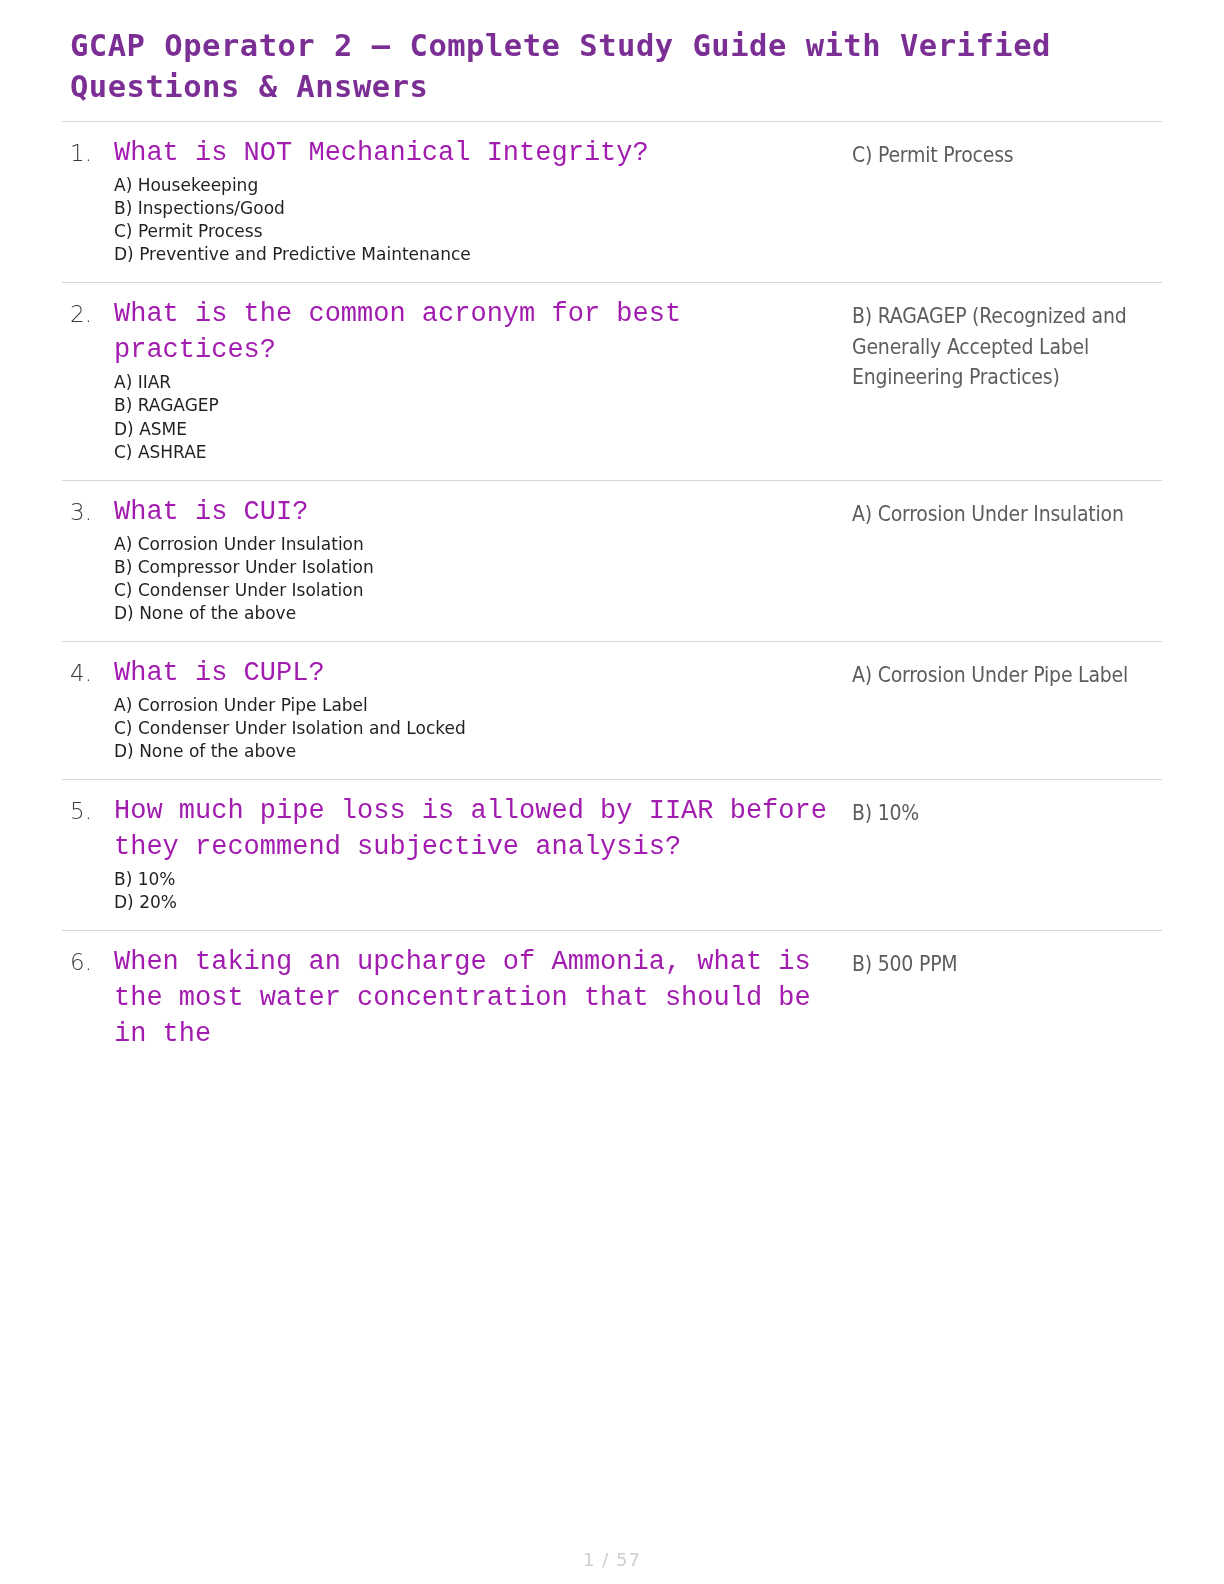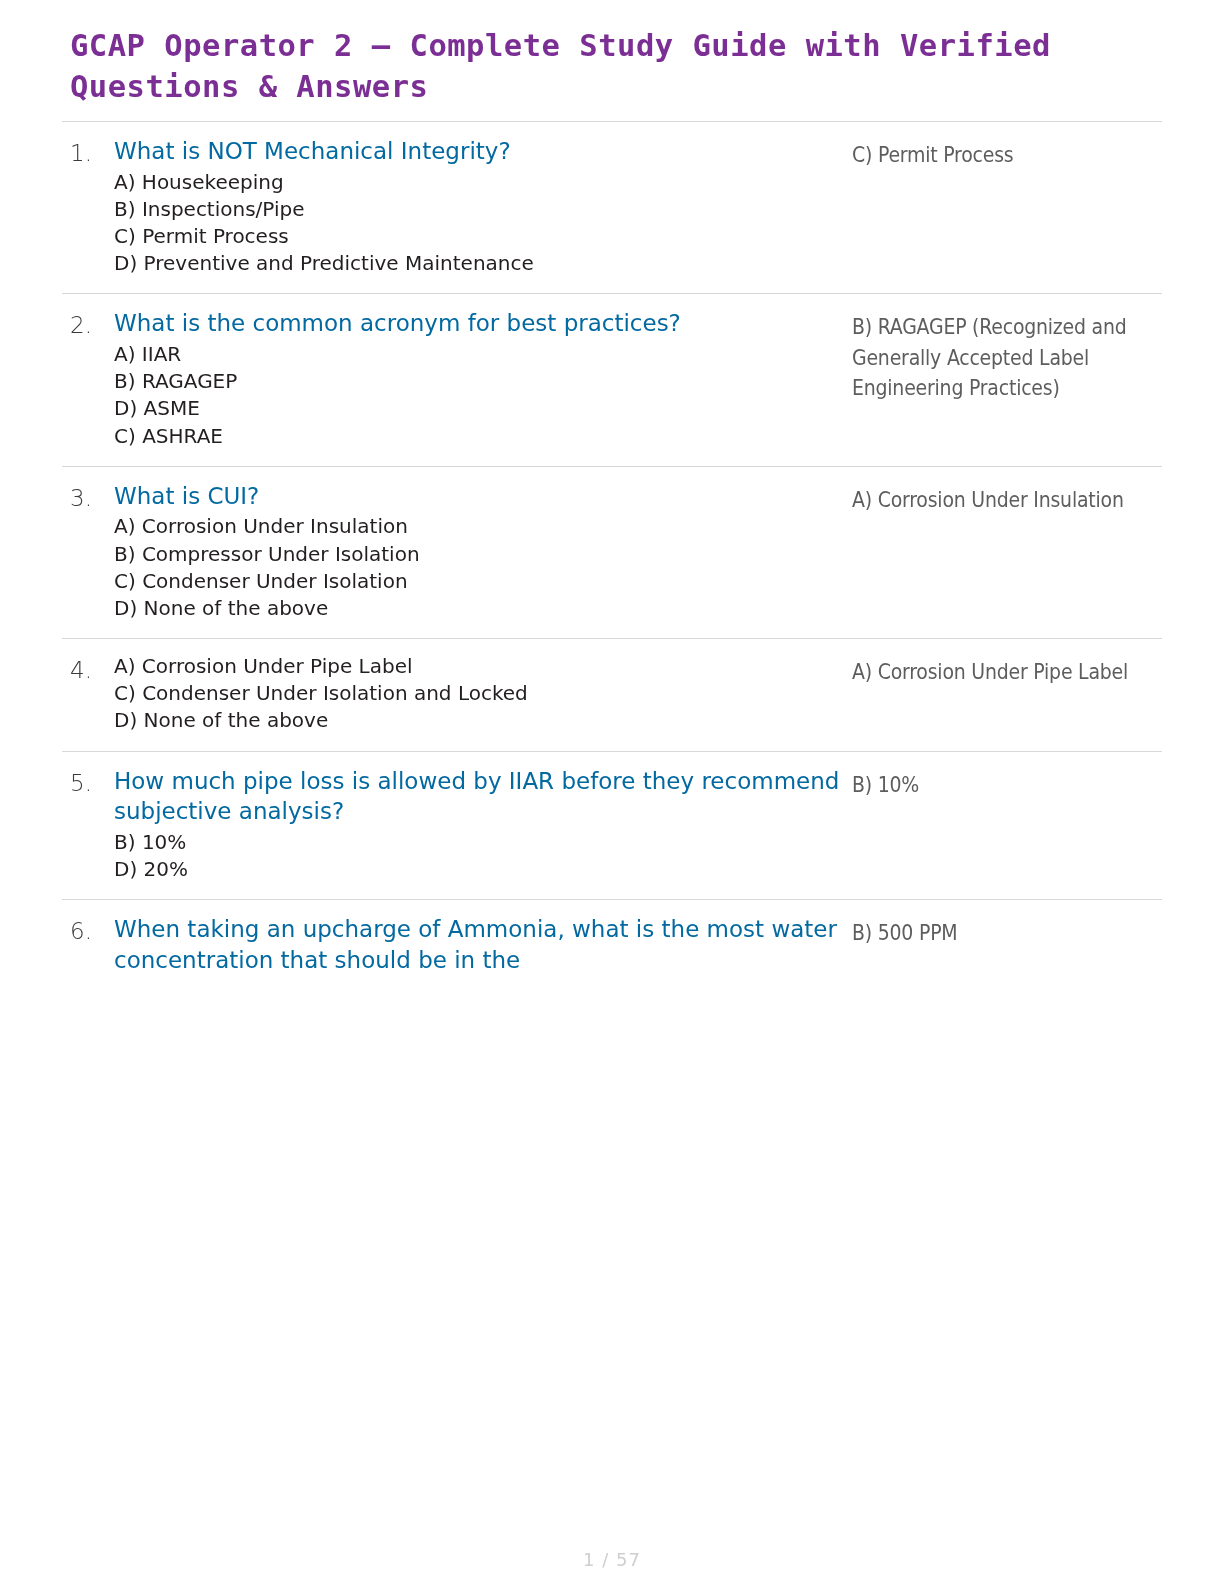--- a/index.html
+++ b/index.html
@@ -53,28 +53,29 @@
     box-sizing: border-box;
     font-family: "DejaVu Sans", sans-serif;
     font-weight: 300;
   }
   .qa-body {
     flex: 1 1 auto;
     min-width: 0;
     padding-right: 10px;
   }
   .qa-question {
-    font-size: 23px;
+    font-size: 27px;
     line-height: 1.33;
-    color: #0369a1;
+    color: #a21caf;
     margin-bottom: 2px;
     max-width: 760px;
+    font-family: Liberation Mono, monospace;
   }
   .qa-choice {
-    font-size: 20px;
+    font-size: 17px;
     line-height: 1.36;
     color: #231f20;
   }
   .qa-answer {
     flex: 0 0 310px;
     width: 310px;
     font-size: 21px;
     line-height: 1.45;
     color: #5d5d5d;
     padding-top: 4px;
@@ -102,21 +103,21 @@
 
   <h1 class="doc-title">GCAP Operator 2 – Complete Study Guide with Verified Questions &amp; Answers</h1>
 
   <div class="qa-list">
 
     <div class="qa-item">
       <div class="qa-num">1.</div>
       <div class="qa-body">
         <div class="qa-question">What is NOT Mechanical Integrity?</div>
         <div class="qa-choice">A) Housekeeping</div>
-        <div class="qa-choice">B) Inspections/Pipe</div>
+        <div class="qa-choice">B) Inspections/Good</div>
         <div class="qa-choice">C) Permit Process</div>
         <div class="qa-choice">D) Preventive and Predictive Maintenance</div>
       </div>
       <div class="qa-answer">C) Permit Process</div>
     </div>
 
     <div class="qa-item">
       <div class="qa-num">2.</div>
       <div class="qa-body">
         <div class="qa-question">What is the common acronym for best practices?</div>
@@ -136,20 +137,21 @@
         <div class="qa-choice">B) Compressor Under Isolation</div>
         <div class="qa-choice">C) Condenser Under Isolation</div>
         <div class="qa-choice">D) None of the above</div>
       </div>
       <div class="qa-answer">A) Corrosion Under Insulation</div>
     </div>
 
     <div class="qa-item">
       <div class="qa-num">4.</div>
       <div class="qa-body">
+        <div class="qa-question">What is CUPL?</div>
         <div class="qa-choice">A) Corrosion Under Pipe Label</div>
         <div class="qa-choice">C) Condenser Under Isolation and Locked</div>
         <div class="qa-choice">D) None of the above</div>
       </div>
       <div class="qa-answer">A) Corrosion Under Pipe Label</div>
     </div>
 
     <div class="qa-item">
       <div class="qa-num">5.</div>
       <div class="qa-body">

